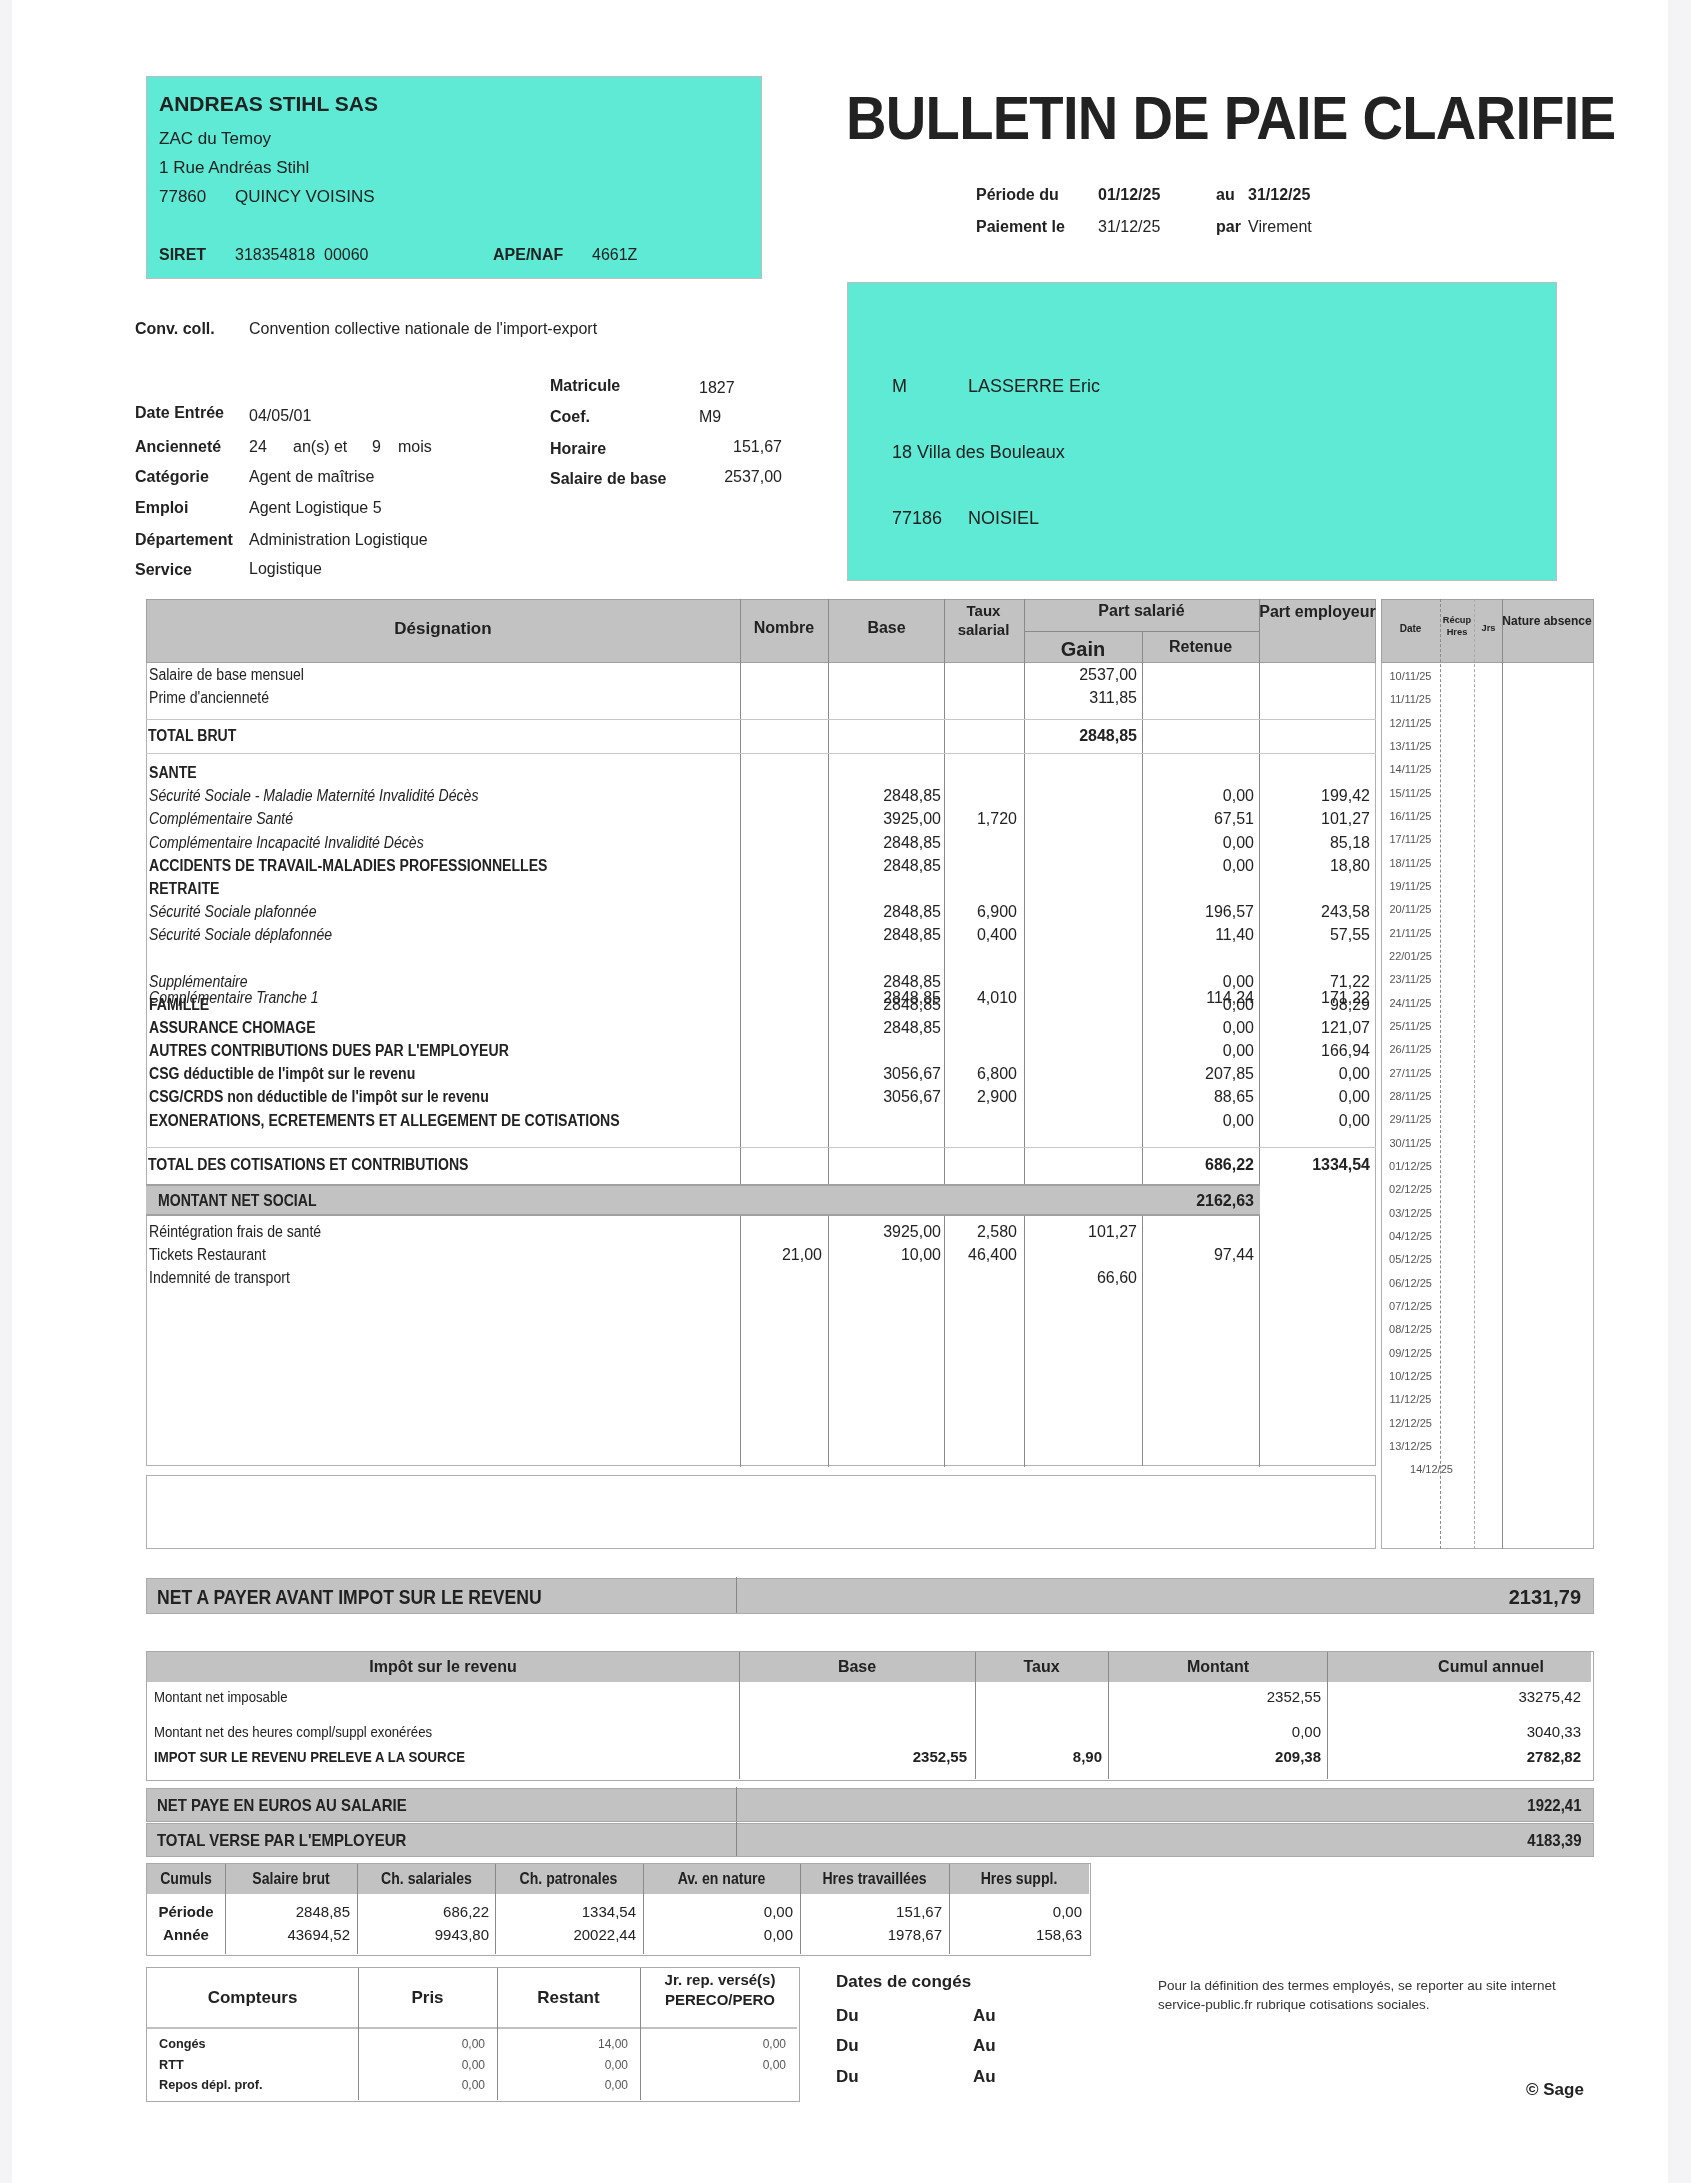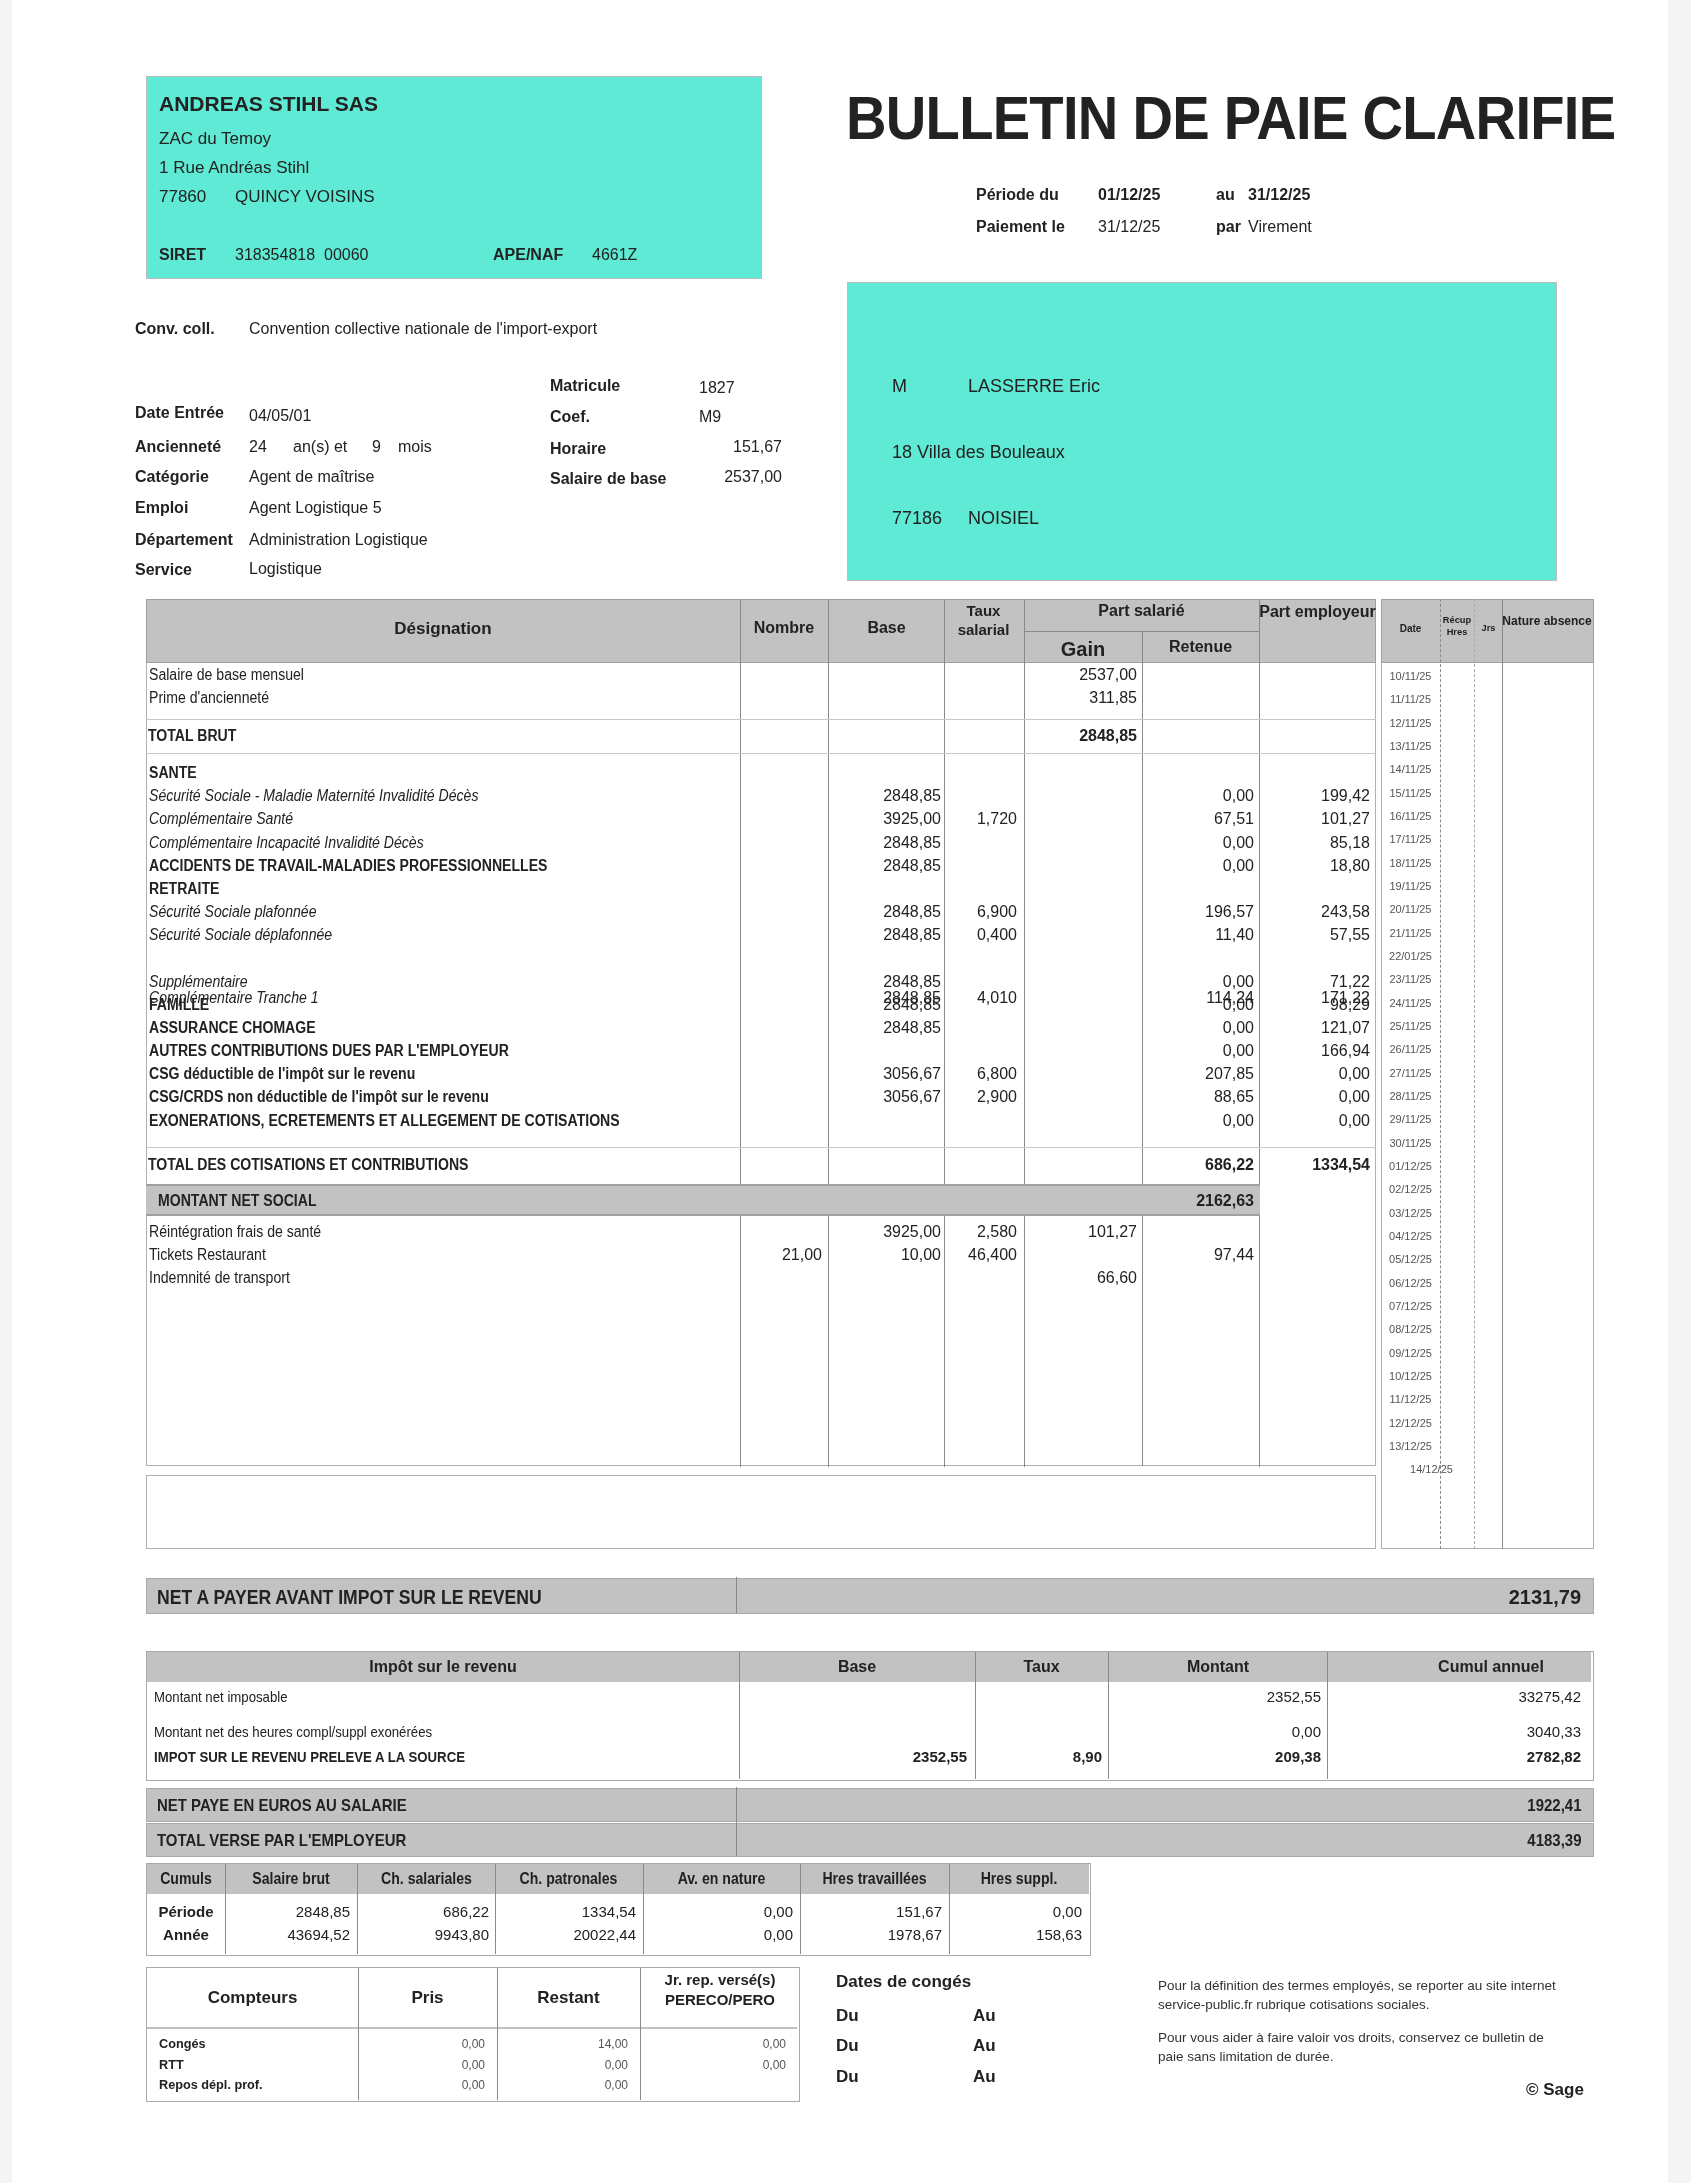--- a/index.html
+++ b/index.html
@@ -468,16 +468,15 @@
 
   <div class="abs b" style="left:824px;top:1972px;font-size:17px;">Dates de congés</div>
   <div class="abs b" style="left:824px;top:2006px;font-size:17px;">Du</div>
   <div class="abs b" style="left:961px;top:2006px;font-size:17px;">Au</div>
   <div class="abs b" style="left:824px;top:2036px;font-size:17px;">Du</div>
   <div class="abs b" style="left:961px;top:2036px;font-size:17px;">Au</div>
   <div class="abs b" style="left:824px;top:2067px;font-size:17px;">Du</div>
   <div class="abs b" style="left:961px;top:2067px;font-size:17px;">Au</div>
 
   <div class="abs foot-note" style="left:1146px;top:1977px;width:440px;">Pour la définition des termes employés, se reporter au site internet service-public.fr rubrique cotisations sociales.</div>
-  <div class="abs foot-note" style="left:1146px;top:2029px;width:414px;">Pour vous aider à faire valoir vos droits, conservez ce bulletin de paie sans limitation de durée.</div>
   <div class="abs b" style="left:1514px;top:2080px;font-size:17px;">© Sage</div>
 </div>
 
 
 </body></html>

